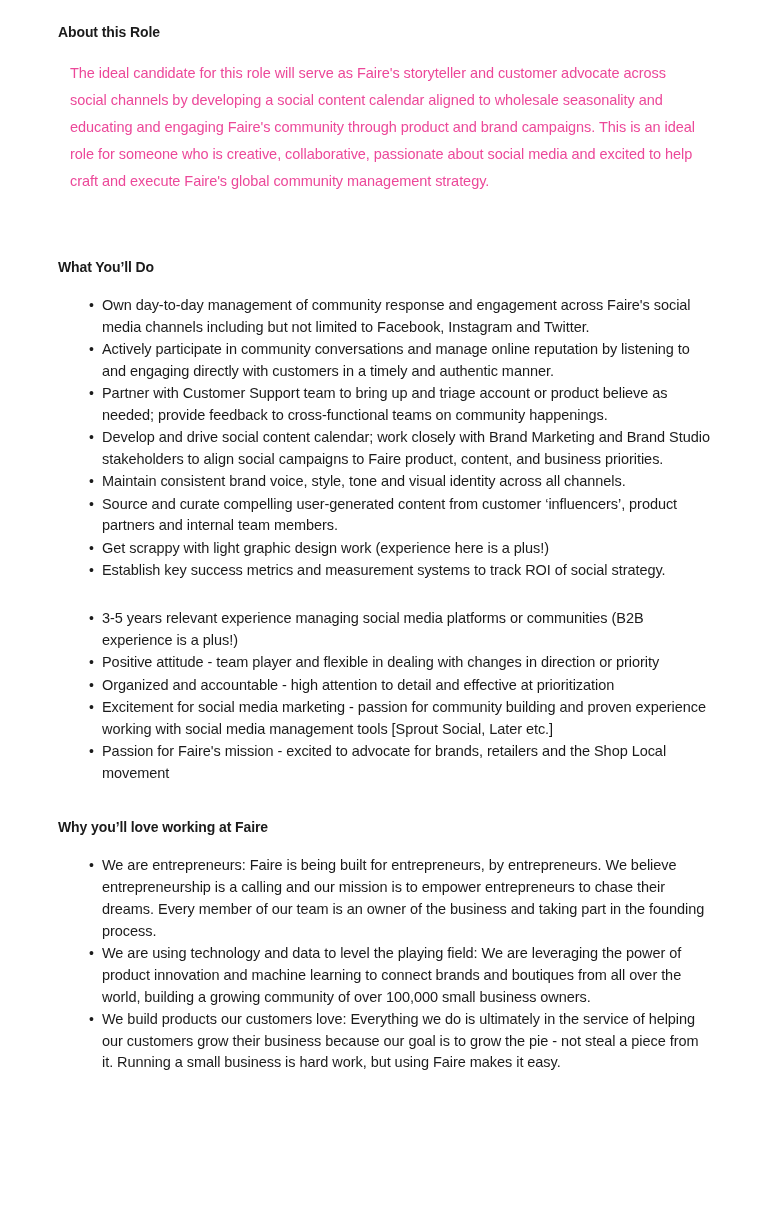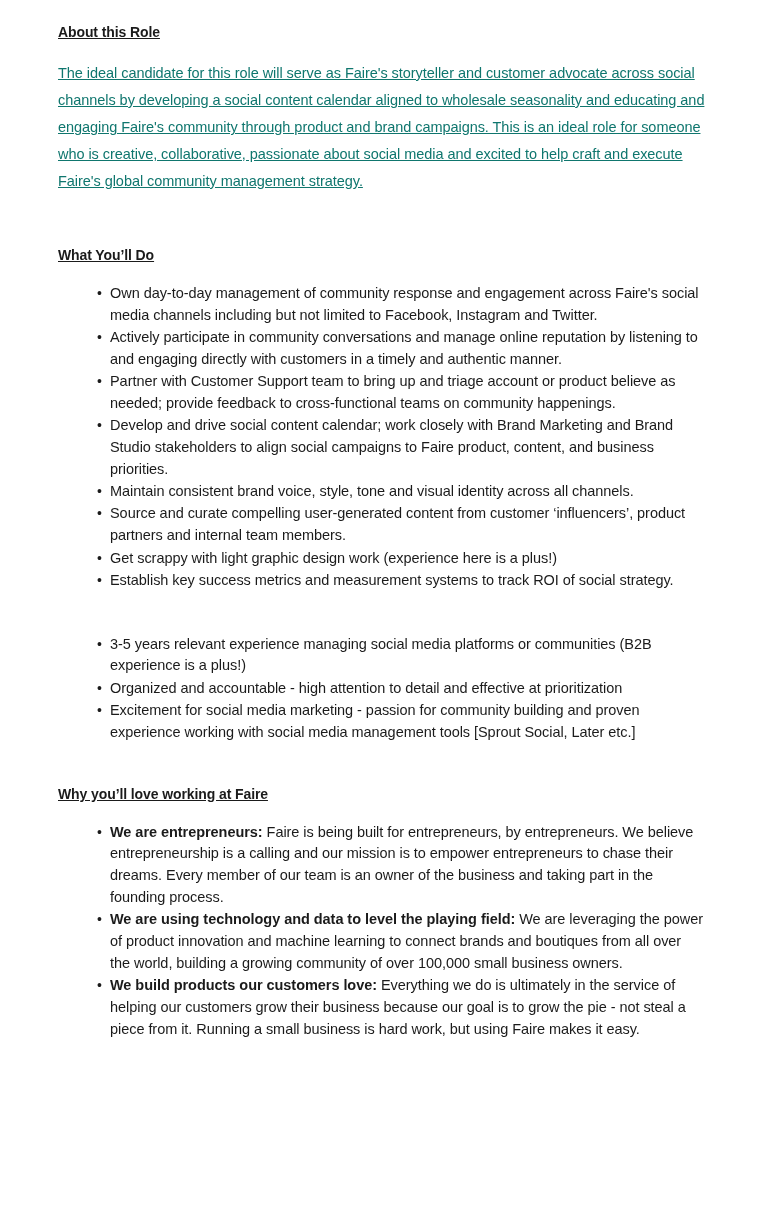--- a/index.html
+++ b/index.html
@@ -20,33 +20,31 @@
     padding: 22px 56px 10px 58px;
   }
   .section { margin: 0; }
   h2.section-heading {
     font-size: 14px;
     font-weight: bold;
     line-height: 20px;
     margin: 0 0 18px 0;
     color: #1b1b1b;
     letter-spacing: -0.1px;
-    text-decoration: underline;
   }
   p.intro {
     font-size: 14.5px;
     line-height: 27px;
-    margin: 0;
-    color: #0f766e;
+    margin: 12px;
+    color: #ec4899;
     letter-spacing: -0.05px;
-    text-decoration: underline;
   }
   ul.bullets {
     list-style: none;
-    margin: 8px;
+    margin: 0;
     padding: 0;
   }
   ul.bullets > li {
     position: relative;
     font-size: 14.5px;
     line-height: 21.8px;
     color: #1b1b1b;
     padding-left: 44px;
     margin: 0 0 0.5px 0;
     letter-spacing: -0.05px;
@@ -54,21 +52,21 @@
   ul.bullets > li::before {
     content: "\2022";
     position: absolute;
     left: 31px;
     top: 0;
     font-size: 14px;
     line-height: 21.8px;
     color: #1b1b1b;
   }
   ul.bullets > li .lead {
-    font-weight: bold;
+    font-weight: normal;
   }
   .gap-after-intro { height: 50px; }
   .gap-section { height: 26px; }
   .gap-section-lg { height: 32px; }
   .values li { margin-bottom: 0.5px; }
 </style>
 </head>
 <body>
 
 <div class="page">
@@ -92,22 +90,24 @@
       <li>Get scrappy with light graphic design work (experience here is a plus!)</li>
       <li>Establish key success metrics and measurement systems to track ROI of social strategy.</li>
     </ul>
   </section>
 
   <div class="gap-section"></div>
 
   <section class="section">
     <ul class="bullets">
       <li>3-5 years relevant experience managing social media platforms or communities (B2B experience is a plus!)</li>
+      <li>Positive attitude - team player and flexible in dealing with changes in direction or priority</li>
       <li>Organized and accountable - high attention to detail and effective at prioritization</li>
       <li>Excitement for social media marketing - passion for community building and proven experience working with social media management tools [Sprout Social, Later etc.]</li>
+      <li>Passion for Faire's mission - excited to advocate for brands, retailers and the Shop Local movement</li>
     </ul>
   </section>
 
   <div class="gap-section-lg"></div>
 
   <section class="section">
     <h2 class="section-heading">Why you’ll love working at Faire</h2>
     <ul class="bullets values">
       <li>
         <span class="lead">We are entrepreneurs:</span><span> Faire is being built for entrepreneurs, by entrepreneurs. We believe entrepreneurship is a calling and our mission is to empower entrepreneurs to chase their dreams. Every member of our team is an owner of the business and taking part in the founding process.</span>

